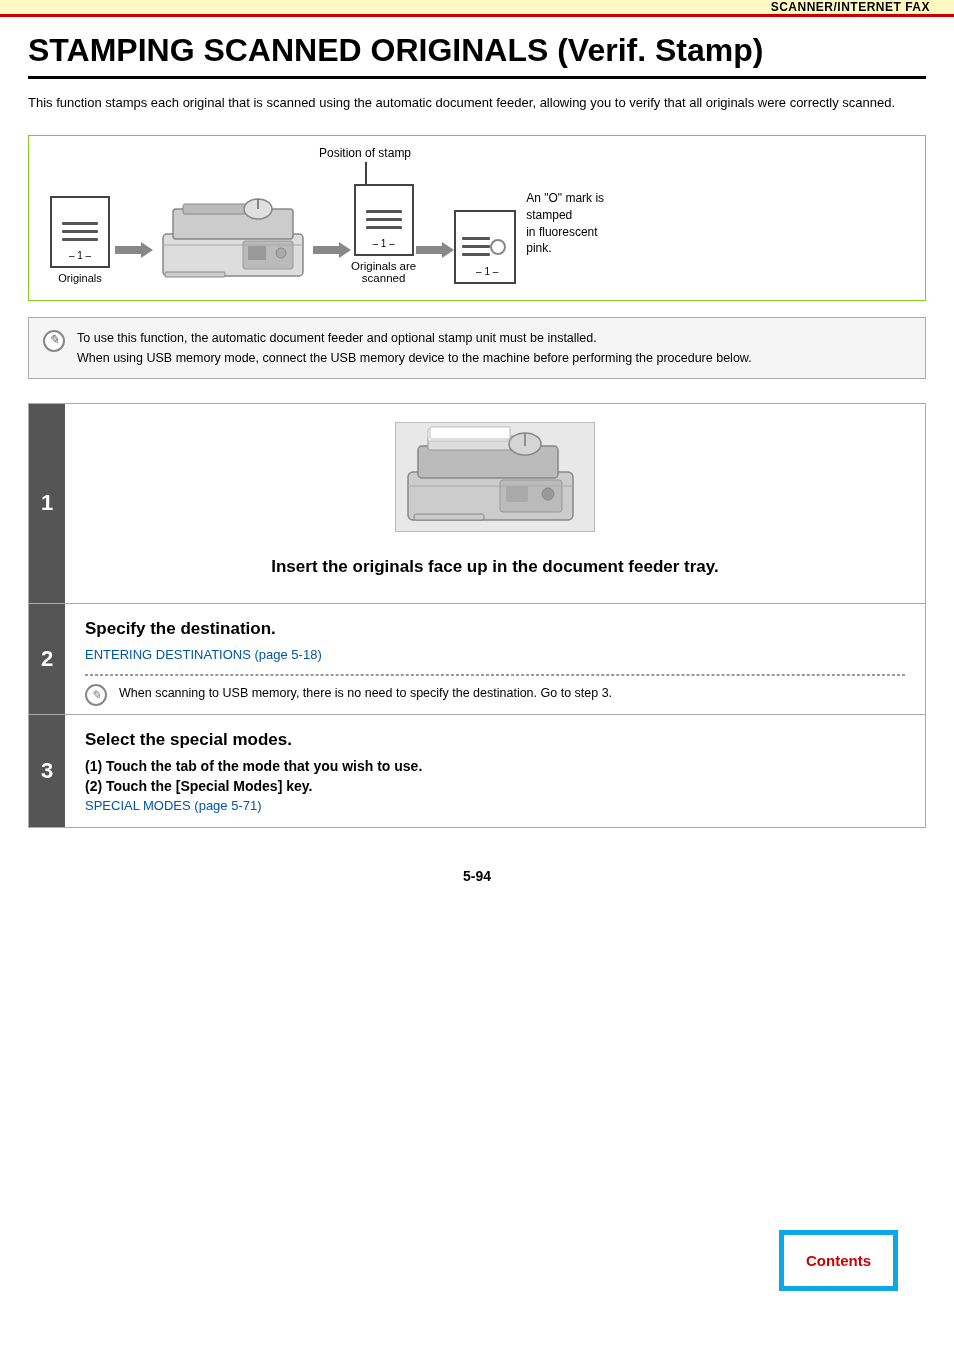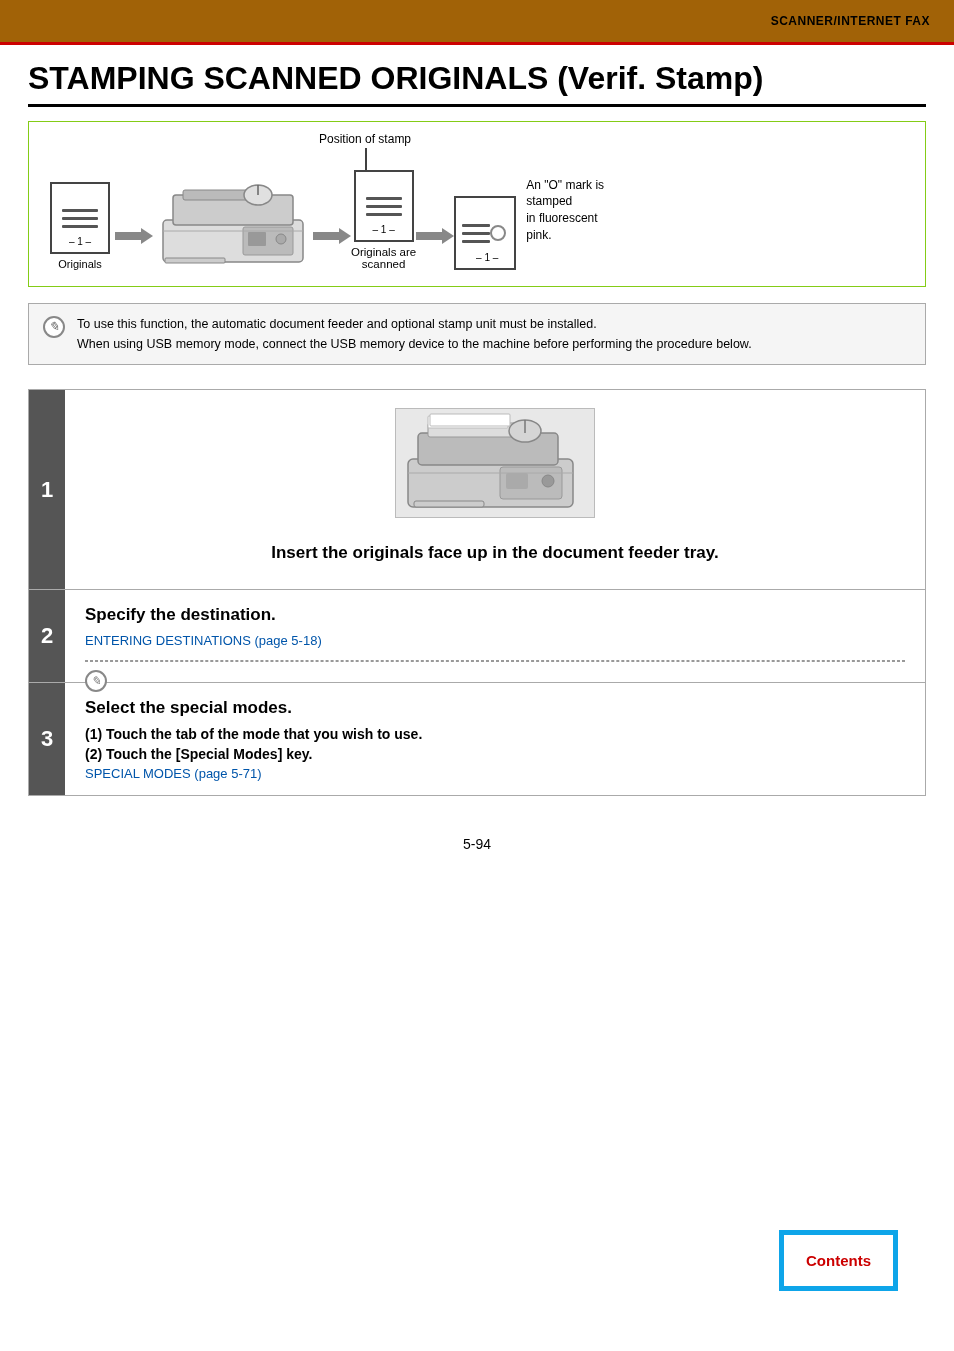--- a/index.html
+++ b/index.html
@@ -8,24 +8,24 @@
       font-size: 13px;
       background: #fff;
       color: #000;
       width: 954px;
       min-height: 1351px;
       position: relative;
     }
 
     
     .top-header {
-      background: #a16207;
+      background: #fef9c3;
       border-bottom: 3px solid #c00;
       text-align: right;
-      padding: 14px 24px;
+      padding: 0 24px;
       font-size: 12px;
       font-weight: bold;
       letter-spacing: 0.5px;
     }
 
     
     .page-content {
       padding: 0 28px 40px 28px;
     }
 
@@ -290,20 +290,21 @@
 <body>
 
 <div class="top-header">
   <span>SCANNER/INTERNET FAX</span>
 </div>
 
 <div class="page-content">
 
   <div class="page-title">STAMPING SCANNED ORIGINALS (Verif. Stamp)</div>
 
+  <p class="intro-text">This function stamps each original that is scanned using the automatic document feeder, allowing you to verify that all originals were correctly scanned.</p>
 
   <div class="diagram-section" style="padding-top:38px;">
 
     <div style="position:absolute; top:10px; left:290px; font-size:12px; white-space:nowrap;">
       <span>Position of stamp</span>
       
       <svg width="2" height="28" style="display:block; margin-left:50%; margin-top:2px;">
           <line x1="1" y1="0" x2="1" y2="28" stroke="#000" stroke-width="1.5"></line>
         </svg>
     </div>
@@ -428,38 +429,39 @@
     <div style="display:flex; align-items:stretch; width:100%;">
       <div class="step-number-col">
         <span>2</span>
       </div>
       <div style="flex:1; padding:14px 20px 0 20px;">
         <div class="step-heading">Specify the destination.</div>
         <div><a href="#" class="step-link">ENTERING DESTINATIONS (page 5-18)</a></div>
         <div class="dashed-line"></div>
         <div style="display:flex;align-items:flex-start;padding-bottom:12px;position:relative;padding-left:34px;">
           <div style="position:absolute;left:0;top:0;width:22px;height:22px;border:2px solid #888;border-radius:50%;display:flex;align-items:center;justify-content:center;font-style:italic;font-size:12px;color:#777;background:#fff;">✎</div>
+          <div style="font-size:12.5px; line-height:1.5;">When scanning to USB memory, there is no need to specify the destination. Go to step 3.</div>
         </div>
       </div>
     </div>
   </div>
 
   <div class="step-section">
     <div class="step-number-col">
       <span>3</span>
     </div>
     <div style="flex:1; padding:14px 20px 14px 20px;">
       <div class="step-heading">Select the special modes.</div>
       <ul class="step-sub-list">
         <li>(1)  Touch the tab of the mode that you wish to use.</li>
         <li>(2)  Touch the [Special Modes] key.</li>
       </ul>
       <div><a href="#" class="step-link">SPECIAL MODES (page 5-71)</a></div>
     </div>
   </div>
 
-  <div class="page-footer" style="margin-top:40px;">5-94</div>
+  <div class="page-footer" style="margin-top:40px;font-weight:bold;">5-94</div>
 
 </div>
 
 <div style="position:absolute; bottom:30px; right:28px;">
   <button class="contents-btn">Contents</button>
 </div>
 
 </body></html>

